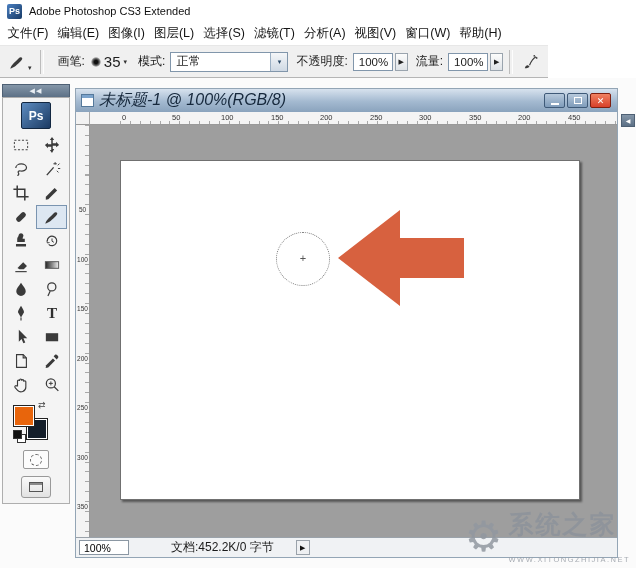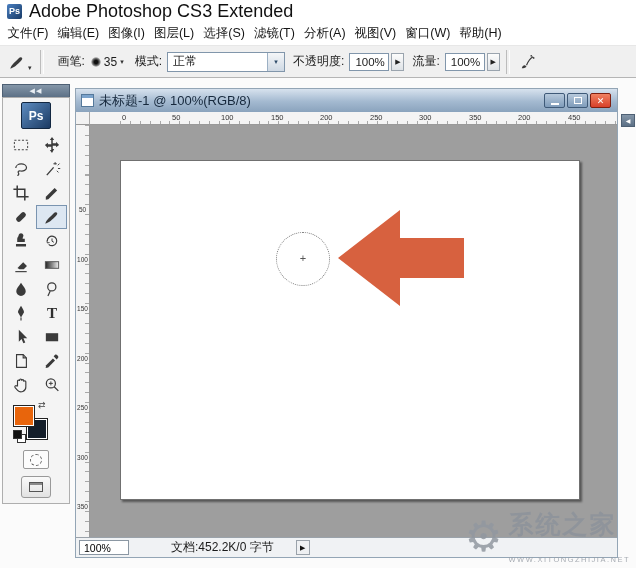--- a/index.html
+++ b/index.html
@@ -7,38 +7,38 @@
     position:relative; width:636px; height:568px; overflow:hidden;
     background:#ffffff; font-family:"Liberation Sans","DejaVu Sans",sans-serif;
     -webkit-font-smoothing:antialiased;
   }
   
   .titlebar { position:absolute; left:0; top:0; width:636px; height:22px;
     display:flex; align-items:center; gap:7px; padding-left:7px; box-sizing:border-box; background:#fff; }
   .app-icon { width:15px; height:15px; border-radius:2px; flex:0 0 auto;
     background:linear-gradient(135deg,#4a7fc0,#173a66); color:#fff; font-size:9px; font-weight:bold;
     display:flex; align-items:center; justify-content:center; }
-  .title-text { font-size:18px; color:#101010; white-space:nowrap; }
+  .title-text { font-size:11px; color:#101010; white-space:nowrap; }
   
   .menubar { position:absolute; left:0; top:22px; width:636px; height:23px;
     display:flex; align-items:center; padding-left:3px; box-sizing:border-box; background:#fff;
     font-size:12.5px; color:#151515; }
   .menu-item { padding:0 4.5px; height:100%; display:flex; align-items:center; white-space:nowrap; }
   
-  .optionsbar { position:absolute; left:0; top:45px; width:636px; height:33px; box-sizing:border-box;
+  .optionsbar { position:absolute; left:0; top:45px; width:548px; height:33px; box-sizing:border-box;
     background:#f0f0f0; border-top:1px solid #e7e7e7; border-bottom:1px solid #b5b5b5;
     display:flex; align-items:center; padding-left:6px; font-size:12px; color:#1c1c1c; }
   .tool-preset { display:flex; align-items:flex-end; gap:2px; padding:1px 2px; }
   .dd { font-size:7px; color:#333; line-height:1; }
   .sep { width:2px; height:24px; border-left:1px solid #bcbcbc; border-right:1px solid #fdfdfd; margin:0 6px; }
   .opt-label { margin:0 3px 0 8px; white-space:nowrap; }
   .brush-preview { display:flex; align-items:center; gap:3px; padding:1px 3px; }
   .brush-dot { width:10px; height:10px; border-radius:50%;
     background:radial-gradient(circle,#101010 25%, rgba(0,0,0,0.55) 50%, rgba(0,0,0,0) 75%); }
-  .bsize { font-size:12px; }
+  .bsize { font-size:15px; }
   .combo { width:118px; height:20px; background:#fff; border:1px solid #8196ab; box-sizing:border-box;
     display:flex; align-items:stretch; margin-left:2px; }
   .combo-val { flex:1; display:flex; align-items:center; padding-left:5px; font-size:12px; }
   .combo-btn { width:16px; background:linear-gradient(#f4f6f8,#cfd9e4); border-left:1px solid #9cb0c4;
     display:flex; align-items:center; justify-content:center; font-size:7px; color:#2c4a68; }
   .valbox { width:40px; height:18px; background:#fff; border:1px solid #8196ab; box-sizing:border-box;
     font-size:11.5px; display:flex; align-items:center; padding-left:5px; margin-left:2px; }
   .slider-btn { width:13px; height:18px; border:1px solid #9aa4ae; box-sizing:border-box;
     background:linear-gradient(#fcfcfc,#dfe3e7); margin-left:2px;
     display:flex; align-items:center; justify-content:center; font-size:7px; color:#222; }
@@ -46,21 +46,21 @@
   
   .workspace { position:absolute; left:0; top:78px; width:636px; height:490px; background:#fbfbfb; }
   
   .docwin { position:absolute; left:75px; top:10px; width:543px; height:470px; box-sizing:border-box;
     background:#eef0f2; border:1px solid #93a5b5; }
   .doc-titlebar { position:absolute; left:0; top:0; right:0; height:23px; box-sizing:border-box;
     background:linear-gradient(#d7e2ee,#a3b9d0 55%,#8aa3bd); display:flex; align-items:center; gap:5px;
     padding:0 4px 0 5px; }
   .doc-icon { width:13px; height:13px; background:#fff; border:1px solid #55799b; box-sizing:border-box;
     box-shadow:inset 0 3px 0 #7ba3cc; flex:0 0 auto; }
-  .doc-title { font-size:13px; color:#16283c; flex:1; white-space:nowrap; overflow:hidden; }
+  .doc-title { font-size:16px; color:#16283c; flex:1; white-space:nowrap; overflow:hidden;font-style:italic; }
   .winbtns { display:flex; gap:2px; margin-right:2px; }
   .wbtn { width:21px; height:15px; box-sizing:border-box; border:1px solid #3f5a78; border-radius:2px;
     display:flex; align-items:center; justify-content:center; }
   .wbtn.min,.wbtn.max { background:linear-gradient(#b7c9dc,#7f9cba); }
   .glyph-min { width:8px; height:2px; background:#fff; margin-top:7px; }
   .glyph-max { width:8px; height:7px; border:1px solid #fff; box-sizing:border-box; }
   .wbtn.close { background:linear-gradient(#f08161,#d8402a); border-color:#7e1f10;
     color:#fff; font-size:9px; font-weight:bold; }
   .ruler-corner { position:absolute; left:0; top:23px; width:14px; height:13px; background:#f2f2f2;
     border-right:1px solid #a8a8a8; border-bottom:1px solid #999; box-sizing:border-box; }

